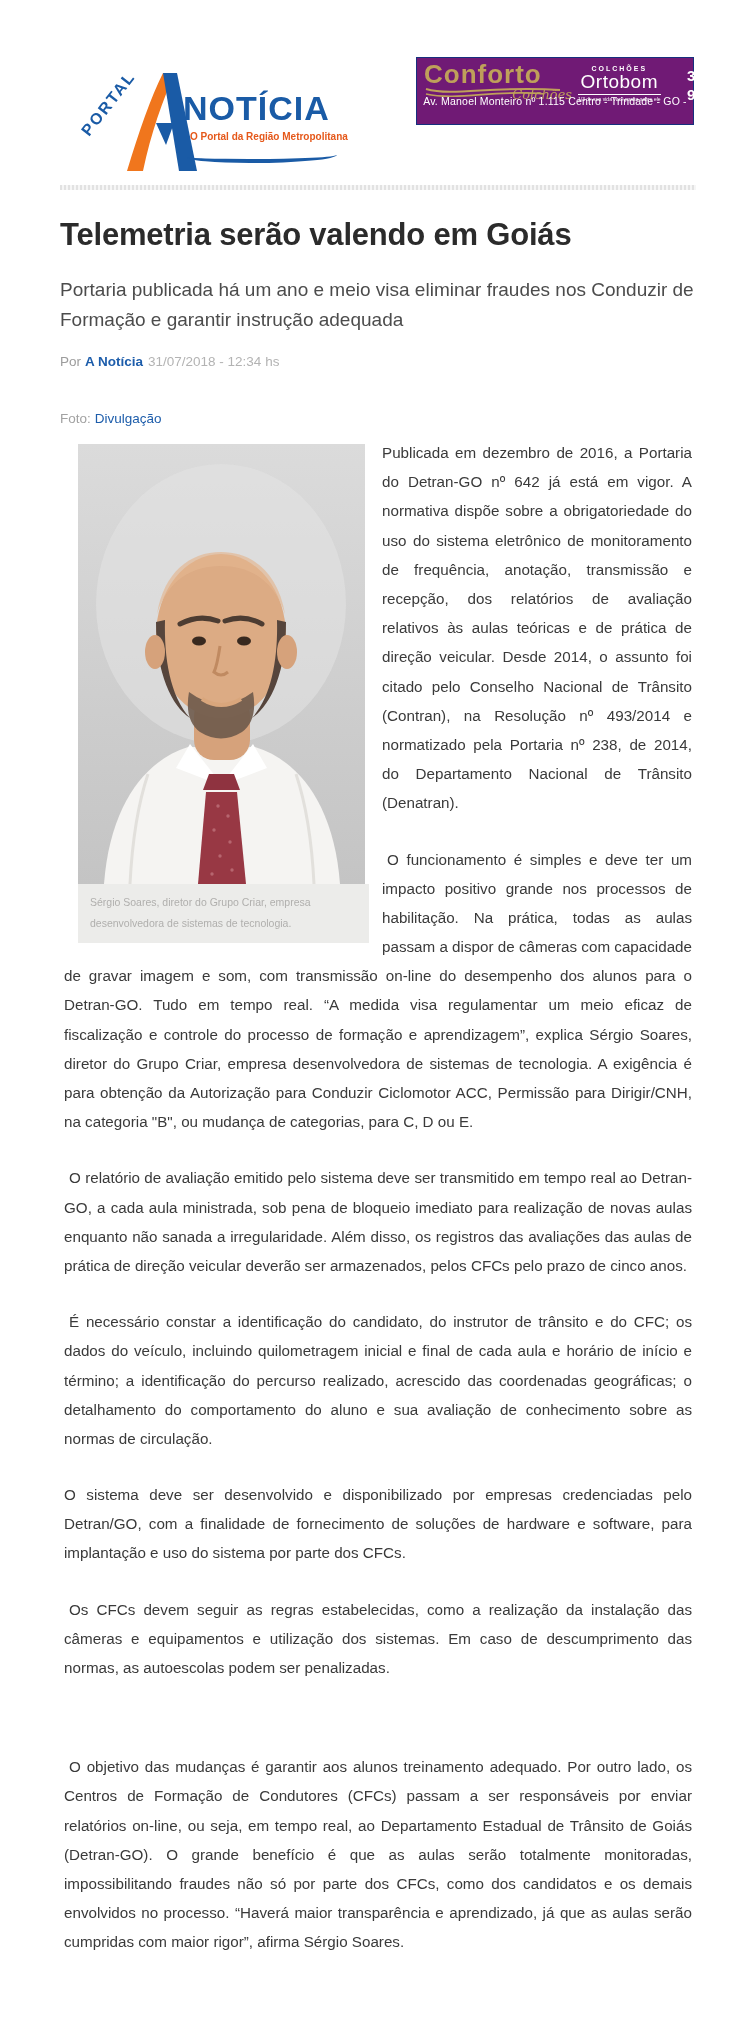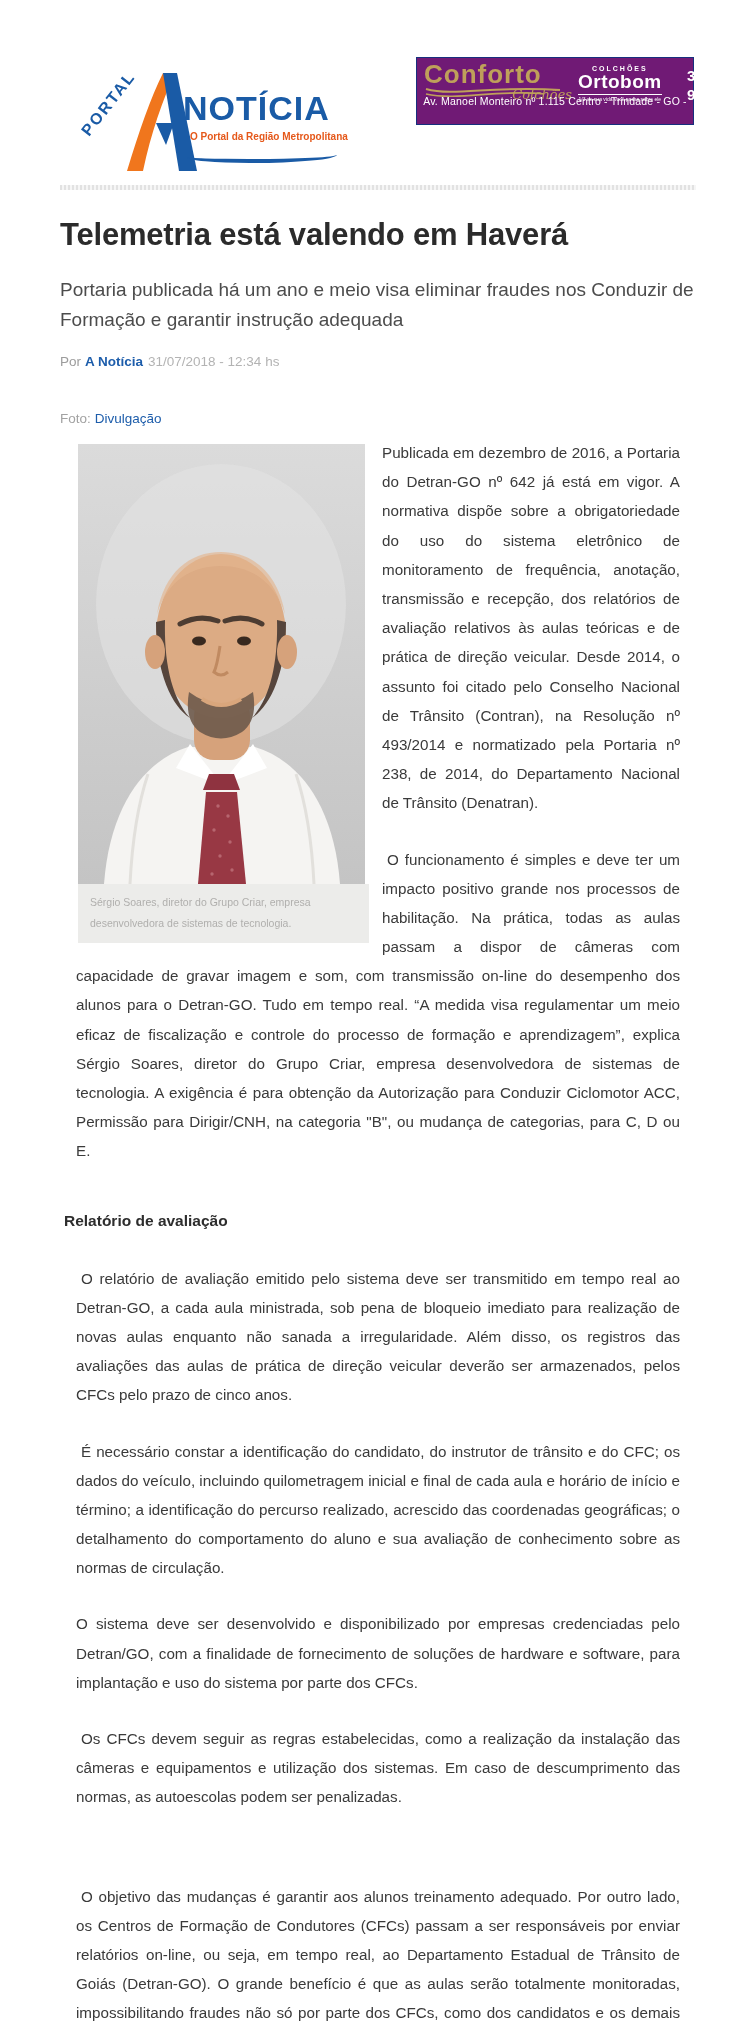--- a/index.html
+++ b/index.html
@@ -19,21 +19,21 @@
   .ad{position:absolute;right:2px;top:12px;width:278px;height:68px;background:#701a75;display:block;text-decoration:none;
     cursor:pointer;overflow:hidden;box-shadow:inset 0 0 0 1px #16307e;}
   .ad-top{position:absolute;left:8px;top:4px;right:14px;display:flex;align-items:flex-start;}
   .ad-conforto-wrap{position:relative;width:140px;}
   .ad-conforto{font-size:26px;font-weight:700;color:#bfa05a;letter-spacing:1px;line-height:1;}
   .ad-waves{display:block;margin-top:-2px;}
   .ad-colchoes-script{position:absolute;right:-8px;top:26px;font-family:"DejaVu Serif",serif;font-style:italic;
     font-size:13px;color:#bfa05a;}
   .ad-ortobom{margin-left:14px;margin-top:4px;text-align:center;color:#ffffff;}
   .ad-colchoes-sm{font-size:7px;font-weight:700;letter-spacing:2px;}
-  .ad-ortobom-name{font-size:19px;font-weight:700;letter-spacing:.5px;line-height:1.05;}
+  .ad-ortobom-name{font-size:19px;font-weight:400;letter-spacing:.5px;line-height:1.05;}
   .ad-ortobom-tag{font-size:5px;border-top:1px solid #ffffff;margin-top:2px;padding-top:1px;white-space:nowrap;}
   .ad-phone-partial{position:absolute;right:0;top:10px;width:7px;overflow:hidden;color:#ffffff;font-weight:800;
     font-size:15px;line-height:1.25;text-align:left;}
   .ad-address{position:absolute;left:0;right:0;bottom:9px;padding:3px 0 9px;text-align:center;color:#ffffff;
     font-size:10.5px;font-weight:400;letter-spacing:.2px;}
 
   .header-divider{margin-top:22px;height:5px;
     background:repeating-linear-gradient(90deg,#e2e2e2 0 2px,#f6f6f6 2px 4px);}
 
   
@@ -45,21 +45,21 @@
   .photo-credit{margin-top:42px;font-size:13.5px;color:#a2a2a2;}
   .photo-credit .credit-link{color:#1d5dab;text-decoration:none;margin-left:4px;cursor:pointer;}
 
   .article-body{margin-top:12px;}
   .article-body::after{content:"";display:block;clear:both;}
   .photo-fig{float:left;width:291px;margin:6px 13px 4px 0;}
   .photo-img{width:287px;height:440px;overflow:hidden;}
   .photo-img svg{display:block;}
   .photo-fig figcaption{background:#ececea;color:#b0afad;font-size:10.5px;line-height:1.95;padding:8px 12px 10px;}
 
-  p.body{margin:0 16px 27px;font-size:15.2px;line-height:1.92;color:#3a3a3a;text-align:justify;}
+  p.body{margin:0 4px 27px;font-size:15.2px;line-height:1.92;color:#3a3a3a;text-align:justify;}
   p.ind{text-indent:5px;}
   p.sp-top{margin-top:70px;}
   h3.section{margin:46px 0 34px;padding-left:4px;font-size:15.5px;font-weight:700;color:#2d2d2d;}
 </style>
 </head>
 <body>
 
 <div class="page">
 
   <header class="site-header">
@@ -99,21 +99,21 @@
         <span style="display:block;">9</span>
       </span>
       <span class="ad-address">Av. Manoel Monteiro nº 1.115 Centro - Trindade - GO  -</span>
     </a>
   </header>
 
   <div class="header-divider"></div>
 
   <main>
 
-    <h1 class="article-title">Telemetria está valendo em Haverá</h1>
+    <h1 class="article-title">Telemetria serão valendo em Goiás</h1>
 
     <p class="article-subtitle">Portaria publicada há um ano e meio visa eliminar fraudes nos Conduzir de Formação e garantir instrução adequada</p>
 
     <div class="byline">
       <span>Por</span><a class="author">A Notícia</a><span class="date">31/07/2018 - 12:34 hs</span>
     </div>
 
     <div class="photo-credit">
       <span>Foto:</span><a class="credit-link">Divulgação</a>
     </div>
@@ -173,21 +173,20 @@
               <circle cx="134" cy="430" r="1.7"></circle>
             </g>
           </svg>
         </div>
         <figcaption>Sérgio Soares, diretor do Grupo Criar, empresa desenvolvedora de sistemas de tecnologia.</figcaption>
       </figure>
 
       <p class="body">Publicada em dezembro de 2016, a Portaria do Detran-GO nº 642 já está em vigor. A normativa dispõe sobre a obrigatoriedade do uso do sistema eletrônico de monitoramento de frequência, anotação, transmissão e recepção, dos relatórios de avaliação relativos às aulas teóricas e de prática de direção veicular. Desde 2014, o assunto foi citado pelo Conselho Nacional de Trânsito (Contran), na Resolução nº 493/2014 e normatizado pela Portaria nº 238, de 2014, do Departamento Nacional de Trânsito (Denatran).</p>
       <p class="body ind">O funcionamento é simples e deve ter um impacto positivo grande nos processos de habilitação. Na prática, todas as aulas passam a dispor de câmeras com capacidade de gravar imagem e som, com transmissão on-line do desempenho dos alunos para o Detran-GO. Tudo em tempo real. “A medida visa regulamentar um meio eficaz de fiscalização e controle do processo de formação e aprendizagem”, explica Sérgio Soares, diretor do Grupo Criar, empresa desenvolvedora de sistemas de tecnologia. A exigência é para obtenção da Autorização para Conduzir Ciclomotor ACC, Permissão para Dirigir/CNH, na categoria "B", ou mudança de categorias, para C, D ou E.</p>
 
-      <h3 class="section">Relatório de avaliação</h3>
       <p class="body ind">O relatório de avaliação emitido pelo sistema deve ser transmitido em tempo real ao Detran-GO, a cada aula ministrada, sob pena de bloqueio imediato para realização de novas aulas enquanto não sanada a irregularidade. Além disso, os registros das avaliações das aulas de prática de direção veicular deverão ser armazenados, pelos CFCs pelo prazo de cinco anos.</p>
       <p class="body ind">É necessário constar a identificação do candidato, do instrutor de trânsito e do CFC; os dados do veículo, incluindo quilometragem inicial e final de cada aula e horário de início e término; a identificação do percurso realizado, acrescido das coordenadas geográficas; o detalhamento do comportamento do aluno e sua avaliação de conhecimento sobre as normas de circulação.</p>
       <p class="body">O sistema deve ser desenvolvido e disponibilizado por empresas credenciadas pelo Detran/GO, com a finalidade de fornecimento de soluções de hardware e software, para implantação e uso do sistema por parte dos CFCs.</p>
       <p class="body ind">Os CFCs devem seguir as regras estabelecidas, como a realização da instalação das câmeras e equipamentos e utilização dos sistemas. Em caso de descumprimento das normas, as autoescolas podem ser penalizadas.</p>
       <p class="body ind sp-top">O objetivo das mudanças é garantir aos alunos treinamento adequado. Por outro lado, os Centros de Formação de Condutores (CFCs) passam a ser responsáveis por enviar relatórios on-line, ou seja, em tempo real, ao Departamento Estadual de Trânsito de Goiás (Detran-GO). O grande benefício é que as aulas serão totalmente monitoradas, impossibilitando fraudes não só por parte dos CFCs, como dos candidatos e os demais envolvidos no processo. “Haverá maior transparência e aprendizado, já que as aulas serão cumpridas com maior rigor”, afirma Sérgio Soares.</p>
 
     </div>
   </main>
 </div>
 

